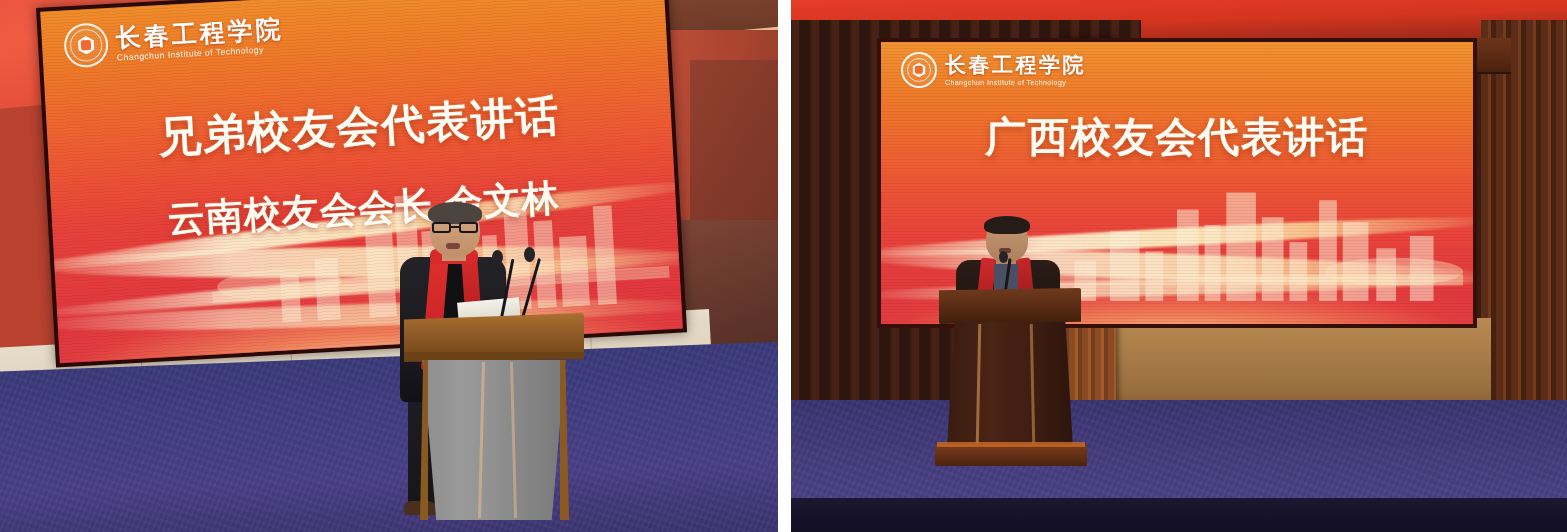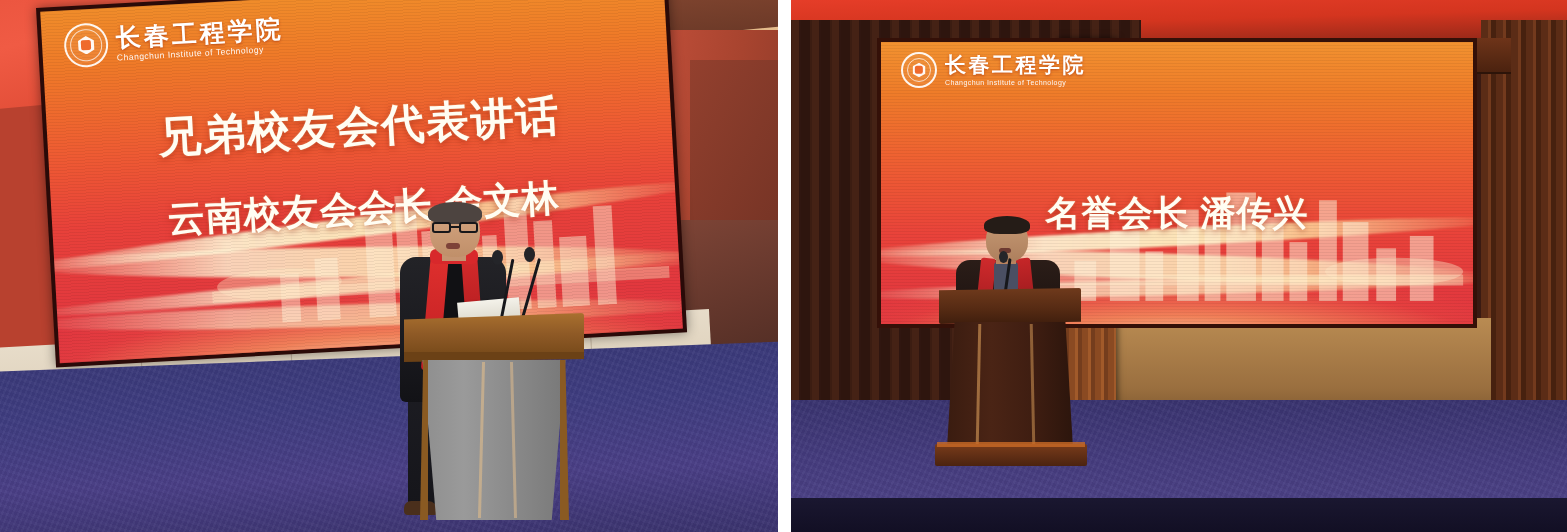--- a/index.html
+++ b/index.html
@@ -370,21 +370,21 @@
           <div class="logo-row" data-interactable="false" style="left:20px; top:10px;">
             <div class="seal" data-interactable="false" style="width:36px;height:36px;">
               <div class="seal-ring"></div>
             </div>
             <div>
               <div class="uni-zh" data-interactable="false" style="font-size:21px; line-height:1.05;">长春工程学院</div>
               <div class="uni-en" data-interactable="false" style="font-size:7px; margin-top:2px;">Changchun Institute of Technology</div>
             </div>
           </div>
 
-          <div class="subline" data-interactable="false" style="top:148px; font-size:35px; letter-spacing:.03em;">名誉会长  潘传兴</div>
+          <div class="headline" data-interactable="false" style="top:68px; font-size:41px; letter-spacing:.04em;">广西校友会代表讲话</div>
         </div>
       </div>
 
       <div id="R-floor" data-interactable="false">
         <div class="carpet-noise"></div>
       </div>
       <div id="R-stagelip" data-interactable="false"></div>
 
       <div data-interactable="false" style="position:absolute; left:165px; top:218px; width:110px; height:110px;">
         <div class="spk-body" data-interactable="false" style="left:0px; top:42px; width:104px; height:78px; background:linear-gradient(180deg,#2b1d18 0%, #1d1310 70%); border-radius:14px 14px 4px 4px;"></div>

